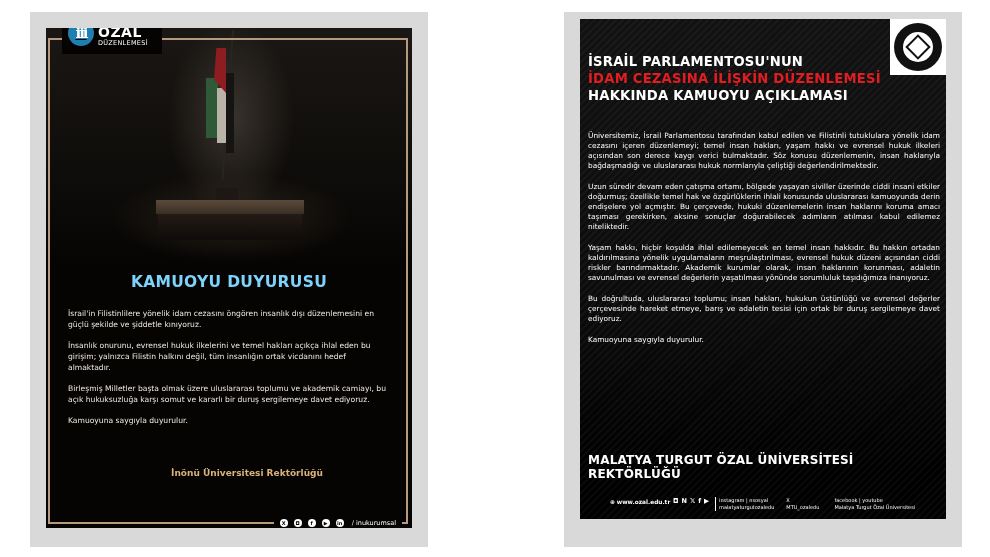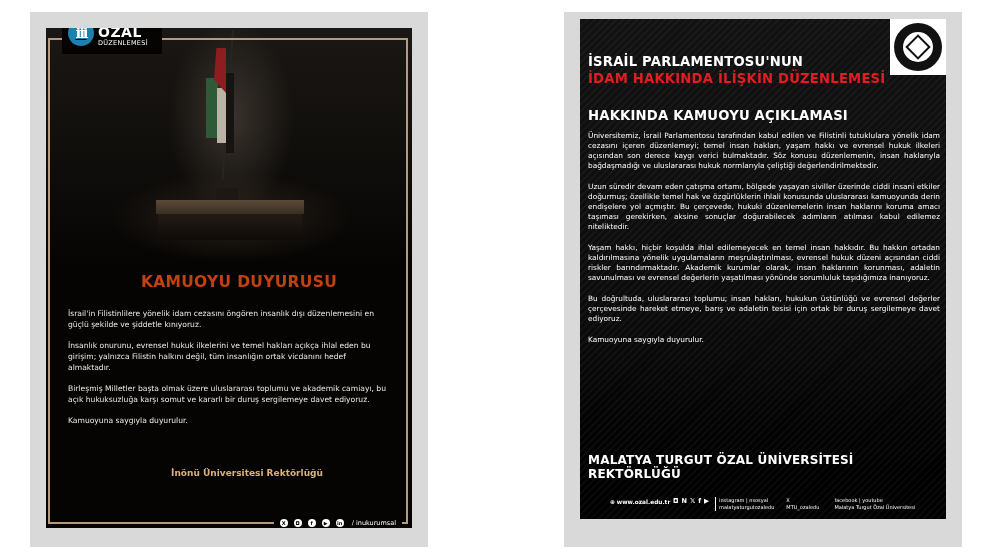--- a/index.html
+++ b/index.html
@@ -61,22 +61,22 @@
     width: 26px; height: 26px; border-radius: 50%; background: #1f7fae; color: #fff;
     display: flex; align-items: center; justify-content: center;
     font-family: "DejaVu Serif", serif; font-weight: bold; font-size: 15px; letter-spacing: -2px;
     margin-top: -8px;
   }
   .inonu-text { display: flex; flex-direction: column; line-height: 1; margin-top: -8px; }
   .inonu-text .t1 { color: #fff; font-size: 14px; font-weight: bold; letter-spacing: 0.5px; }
   .inonu-text .t2 { color: #fff; font-size: 6.5px; letter-spacing: 0.3px; margin-top: 1px; }
 
   .left-title {
-    position: absolute; left: 10px; top: 245px; width: 366px; text-align: center;
-    color: #c2410c; font-family: "DejaVu Sans", sans-serif; font-weight: bold; font-size: 15.5px;
+    position: absolute; left: 0; top: 245px; width: 366px; text-align: center;
+    color: #7dd3fc; font-family: "DejaVu Sans", sans-serif; font-weight: bold; font-size: 15.5px;
     letter-spacing: 0.3px;
   }
   .left-body {
     position: absolute; left: 22px; top: 280px; width: 322px; text-align: left;
     color: #efe9e0; font-size: 7.6px; line-height: 11px;
   }
   .left-body p { margin: 0 0 10px 0; }
   .left-sign {
     position: absolute; left: 0; top: 440px; width: 402px; text-align: center;
     color: #d9b27c; font-weight: bold; font-size: 9px;
@@ -112,21 +112,21 @@
   }
   .mtu-diamond {
     width: 14px; height: 14px; border: 2px solid #111; transform: rotate(45deg);
   }
   .right-title {
     position: absolute; left: 8px; top: 34px; width: 300px;
     font-weight: bold; font-size: 13.2px; line-height: 17px; letter-spacing: 0.2px;
   }
   .right-title .l1 { color: #ffffff; }
   .right-title .l2 { color: #e11d22; }
-  .right-title .l3 { color: #ffffff; margin-top: 20px; }
+  .right-title .l3 { color: #ffffff; }
   .right-body {
     position: absolute; left: 8px; top: 112px; width: 352px; color: #ffffff;
     font-size: 7.35px; line-height: 10.1px; text-align: justify;
   }
   .right-body p { margin: 0 0 10.5px 0; }
   .right-sign {
     position: absolute; left: 8px; top: 434px; color: #fff; font-weight: bold; font-size: 12px; letter-spacing: 0.2px;
   }
   .right-footer {
     position: absolute; left: 30px; top: 478px; width: 330px; display: flex; align-items: flex-start;
@@ -191,21 +191,21 @@
     <div class="mtu-logo">
       <div class="mtu-ring">
         <div class="mtu-inner">
             <div class="mtu-diamond"></div>
           </div>
       </div>
     </div>
 
     <div class="right-title">
       <div class="l1">İSRAİL PARLAMENTOSU'NUN</div>
-      <div class="l2">İDAM HAKKINDA İLİŞKİN DÜZENLEMESİ</div>
+      <div class="l2">İDAM CEZASINA İLİŞKİN DÜZENLEMESİ</div>
       <div class="l3">HAKKINDA KAMUOYU AÇIKLAMASI</div>
     </div>
 
     <div class="right-body">
       <p>Üniversitemiz, İsrail Parlamentosu tarafından kabul edilen ve Filistinli tutuklulara yönelik idam cezasını içeren düzenlemeyi; temel insan hakları, yaşam hakkı ve evrensel hukuk ilkeleri açısından son derece kaygı verici bulmaktadır. Söz konusu düzenlemenin, insan haklarıyla bağdaşmadığı ve uluslararası hukuk normlarıyla çeliştiği değerlendirilmektedir.</p>
       <p>Uzun süredir devam eden çatışma ortamı, bölgede yaşayan siviller üzerinde ciddi insani etkiler doğurmuş; özellikle temel hak ve özgürlüklerin ihlali konusunda uluslararası kamuoyunda derin endişelere yol açmıştır. Bu çerçevede, hukuki düzenlemelerin insan haklarını koruma amacı taşıması gerekirken, aksine sonuçlar doğurabilecek adımların atılması kabul edilemez niteliktedir.</p>
       <p>Yaşam hakkı, hiçbir koşulda ihlal edilemeyecek en temel insan hakkıdır. Bu hakkın ortadan kaldırılmasına yönelik uygulamaların meşrulaştırılması, evrensel hukuk düzeni açısından ciddi riskler barındırmaktadır. Akademik kurumlar olarak, insan haklarının korunması, adaletin savunulması ve evrensel değerlerin yaşatılması yönünde sorumluluk taşıdığımıza inanıyoruz.</p>
       <p>Bu doğrultuda, uluslararası toplumu; insan hakları, hukukun üstünlüğü ve evrensel değerler çerçevesinde hareket etmeye, barış ve adaletin tesisi için ortak bir duruş sergilemeye davet ediyoruz.</p>
       <p>Kamuoyuna saygıyla duyurulur.</p>
     </div>

